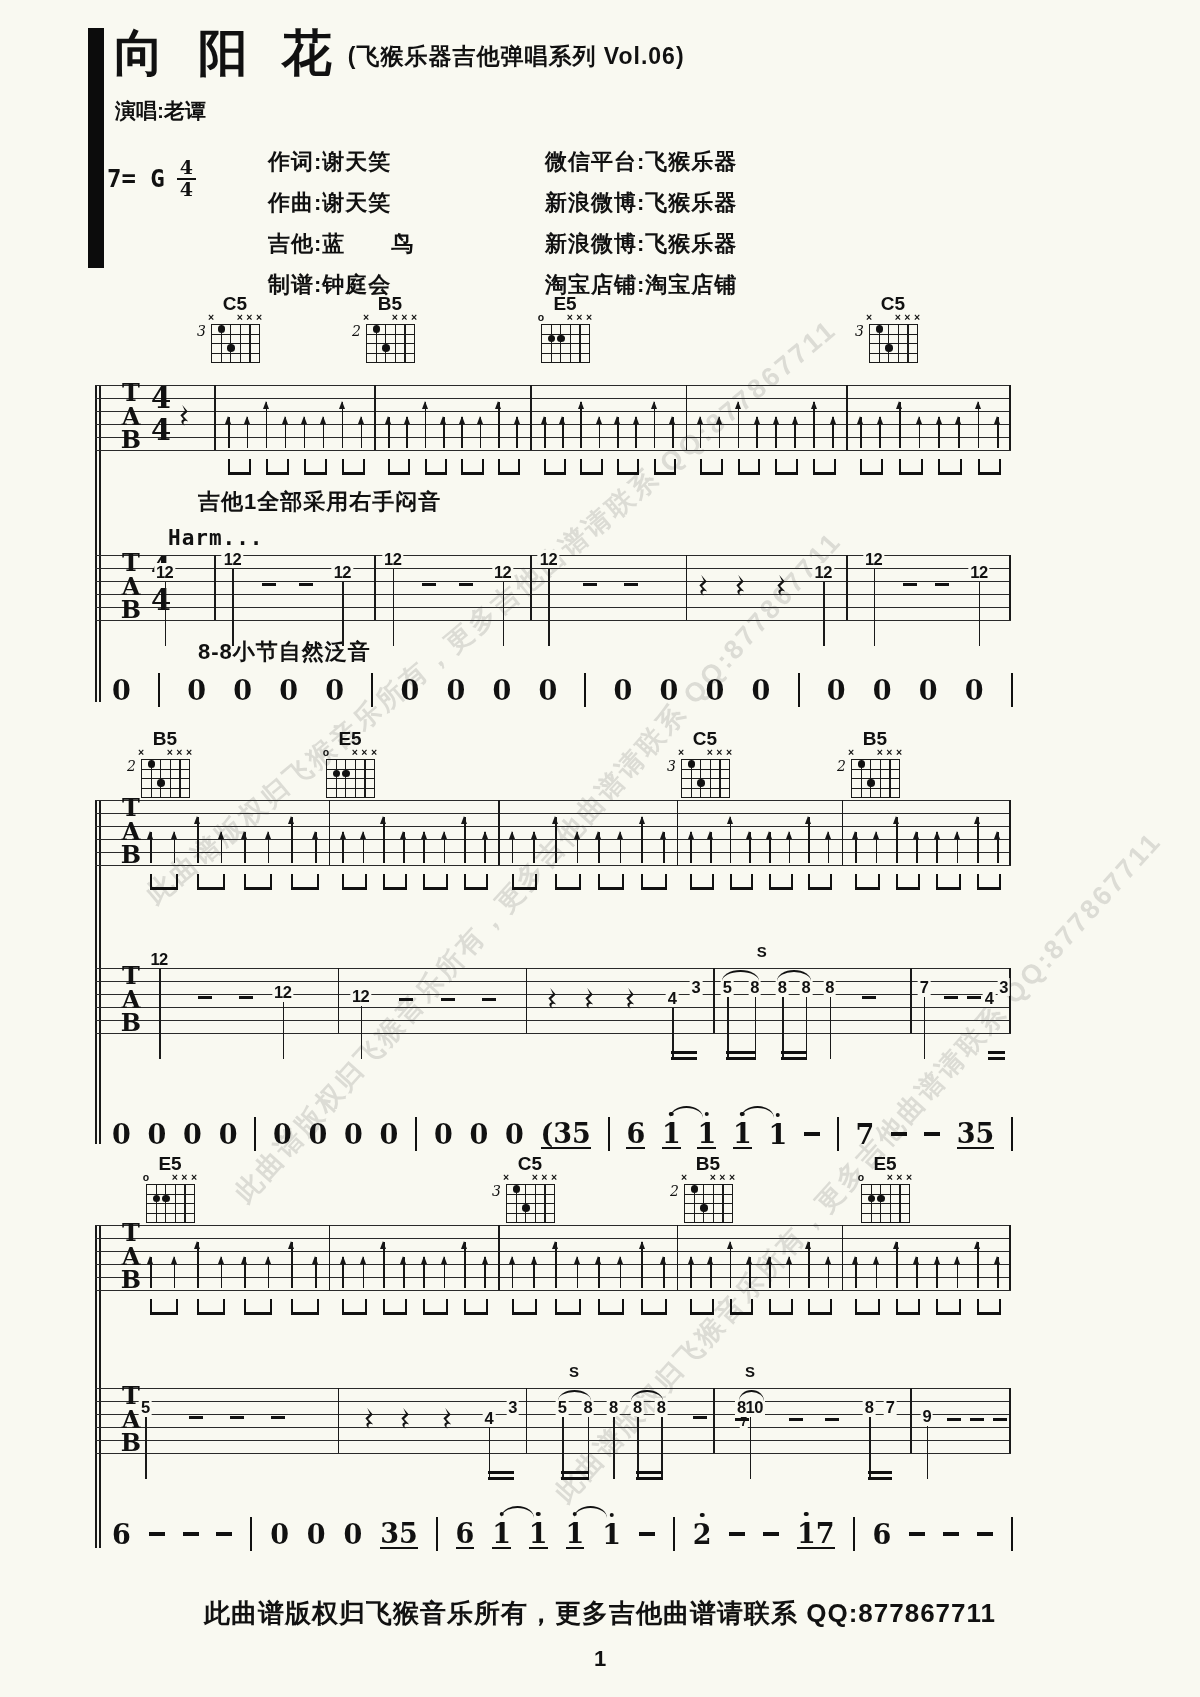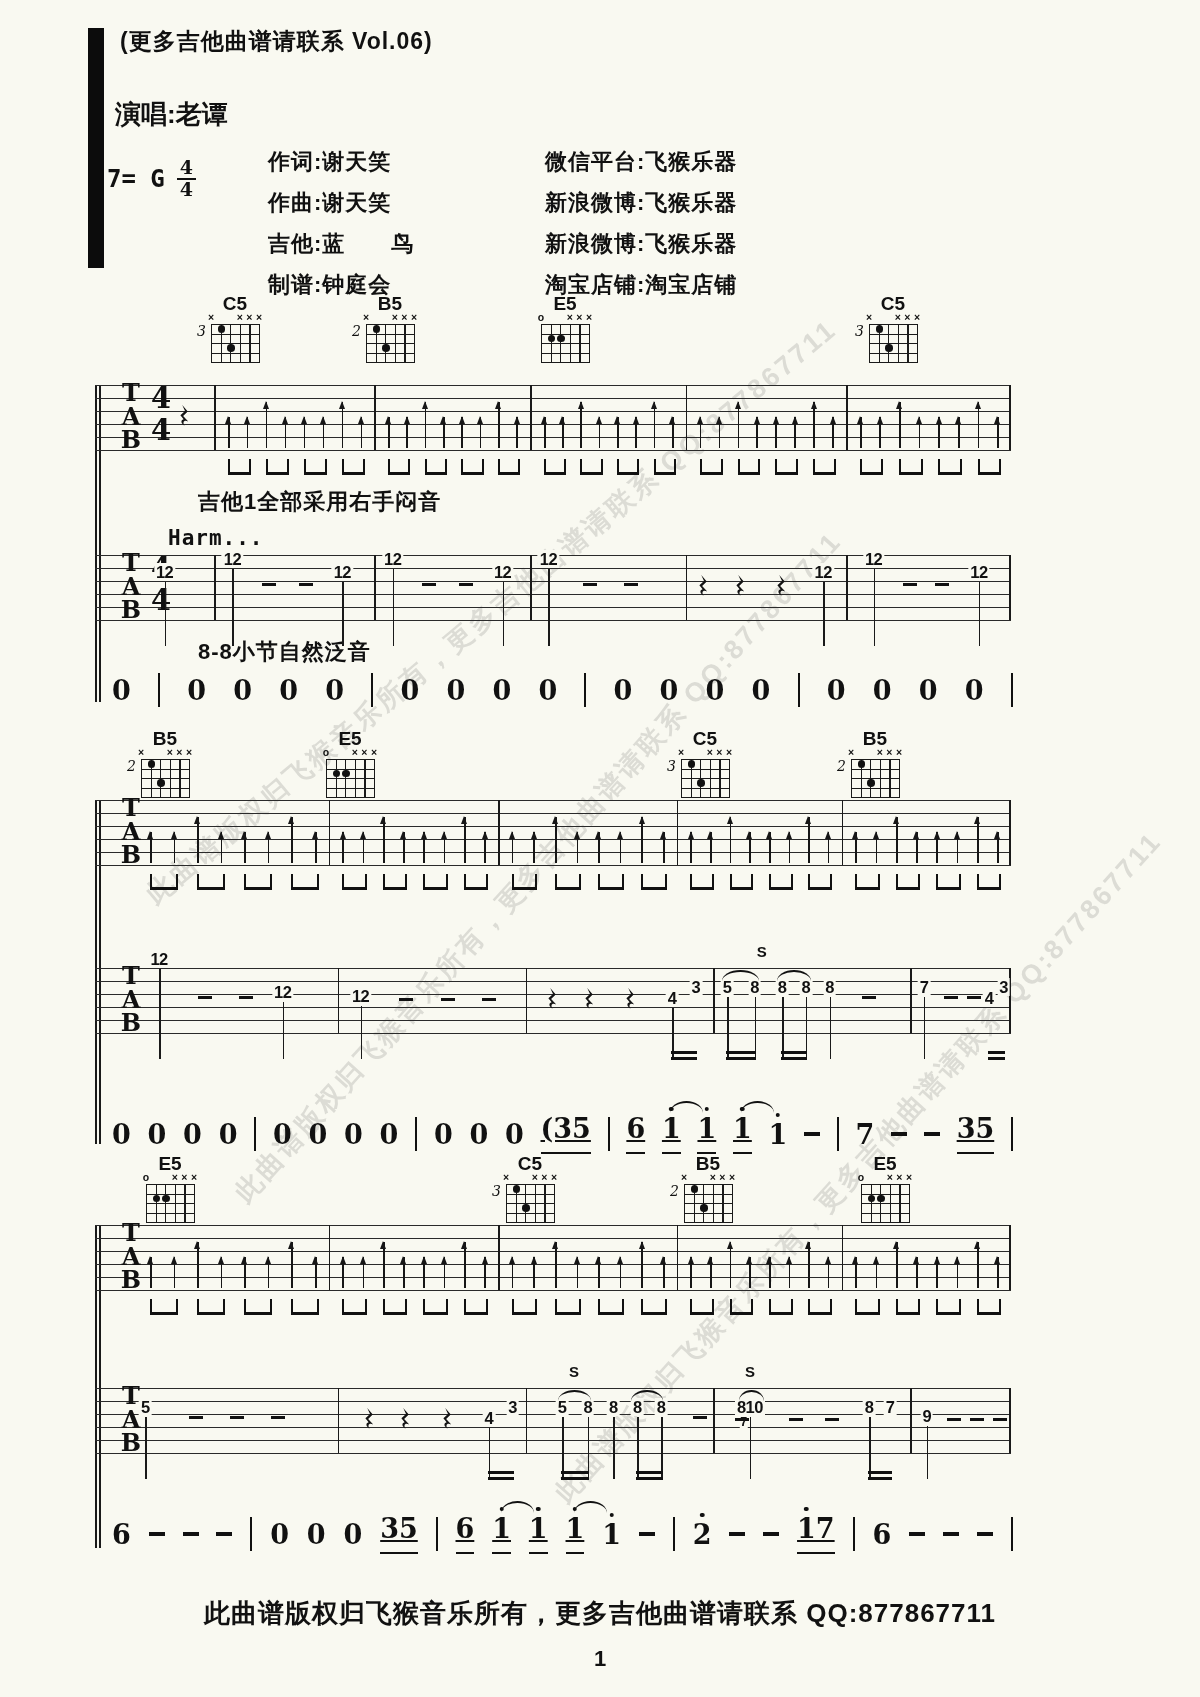--- a/index.html
+++ b/index.html
@@ -3,21 +3,21 @@
 <meta charset="utf-8">
 <style>
   html,body{margin:0;padding:0;background:#888;}
   #page{position:relative;width:1200px;height:1697px;margin:0 auto;background:#f9f9f1;
         font-family:"Liberation Sans",sans-serif;color:#111;overflow:hidden;}
   
   #black-bar{position:absolute;left:88px;top:28px;width:16px;height:240px;background:#0c0c0c;}
   #title-row{position:absolute;left:114px;top:26px;display:flex;align-items:flex-end;}
   #title{font-size:50px;font-weight:bold;letter-spacing:10px;line-height:1.1;}
   #series{font-size:23px;font-weight:bold;margin-left:6px;padding-bottom:9px;letter-spacing:1px;}
-  #performer{position:absolute;left:115px;top:97px;font-size:26px;font-weight:600;}
+  #performer{position:absolute;left:115px;top:97px;font-size:21px;font-weight:600;}
   #keysig{position:absolute;left:107px;top:158px;font-size:24px;font-weight:bold;
           font-family:"DejaVu Sans Mono",monospace;display:flex;align-items:center;}
   #keysig .frac{display:inline-flex;flex-direction:column;align-items:center;margin-left:12px;
           font-size:19px;line-height:1.05;font-family:"DejaVu Serif",serif;}
   #keysig .frac .top{border-bottom:2px solid #111;padding:0 3px;}
   .credit-col{position:absolute;top:141px;font-size:22px;font-weight:600;}
   .credit-col div{height:41px;line-height:41px;letter-spacing:1px;}
   #credits-left{left:268px;}
   #credits-right{left:545px;}
   
@@ -49,37 +49,38 @@
   .chord .cname{position:absolute;left:0;top:0;width:80px;text-align:center;font-size:19px;font-weight:bold;}
   .chord .cbase{position:absolute;left:2px;top:30px;font-family:"DejaVu Serif",serif;font-style:italic;font-size:14px;}
   .chord .cmark{position:absolute;top:18px;width:10px;text-align:center;font-size:10.5px;font-weight:bold;transform:translateX(-50%);}
   .chord .gv{position:absolute;width:1.3px;background:#1a1a1a;}
   .chord .gh{position:absolute;height:1.3px;background:#1a1a1a;}
   .chord .cdot{position:absolute;width:7.5px;height:7.5px;border-radius:50%;background:#111;}
   
   .numline{position:absolute;left:112px;width:901px;height:44px;display:flex;
            justify-content:space-between;align-items:center;}
   .ntok{position:relative;font-family:"DejaVu Serif",serif;font-size:27px;font-weight:600;line-height:1;}
-  .ntok.u{border-bottom:2.6px solid #111;padding-bottom:10px;text-decoration:underline;}
+  .ntok.u{border-bottom:2.6px solid #111;padding-bottom:0;}
   .ndot{position:absolute;top:-8px;width:4.5px;height:4.5px;border-radius:50%;background:#111;transform:translateX(-50%);}
   .nbar{width:2px;height:34px;background:#111;}
   .ndash{width:16px;height:3.5px;background:#111;}
   .narc{position:absolute;top:-14px;left:45%;width:175%;height:10px;border-top:2px solid #111;
         border-radius:50% 50% 0 0 / 100% 100% 0 0;}
   
   #footer-text{position:absolute;left:0;top:1596px;width:1200px;text-align:center;font-size:26px;font-weight:600;letter-spacing:1px;}
   #page-num{position:absolute;left:0;top:1646px;width:1200px;text-align:center;font-size:22px;font-weight:600;}
 </style>
 </head>
 <body>
 
 <div id="page">
   <div id="black-bar"></div>
   <div id="title-row">
-    <span id="series">(更多吉他曲谱请联系 Vol.06)</span>
+    <span id="title">向 阳 花</span>
+    <span id="series">(飞猴乐器吉他弹唱系列 Vol.06)</span>
   </div>
   <div id="performer">演唱:老谭</div>
   <div id="keysig">
     <span>7= G</span>
     <span class="frac">
       <span class="top">4</span>
       <span>4</span>
     </span>
   </div>
   <div id="credits-left" class="credit-col">

